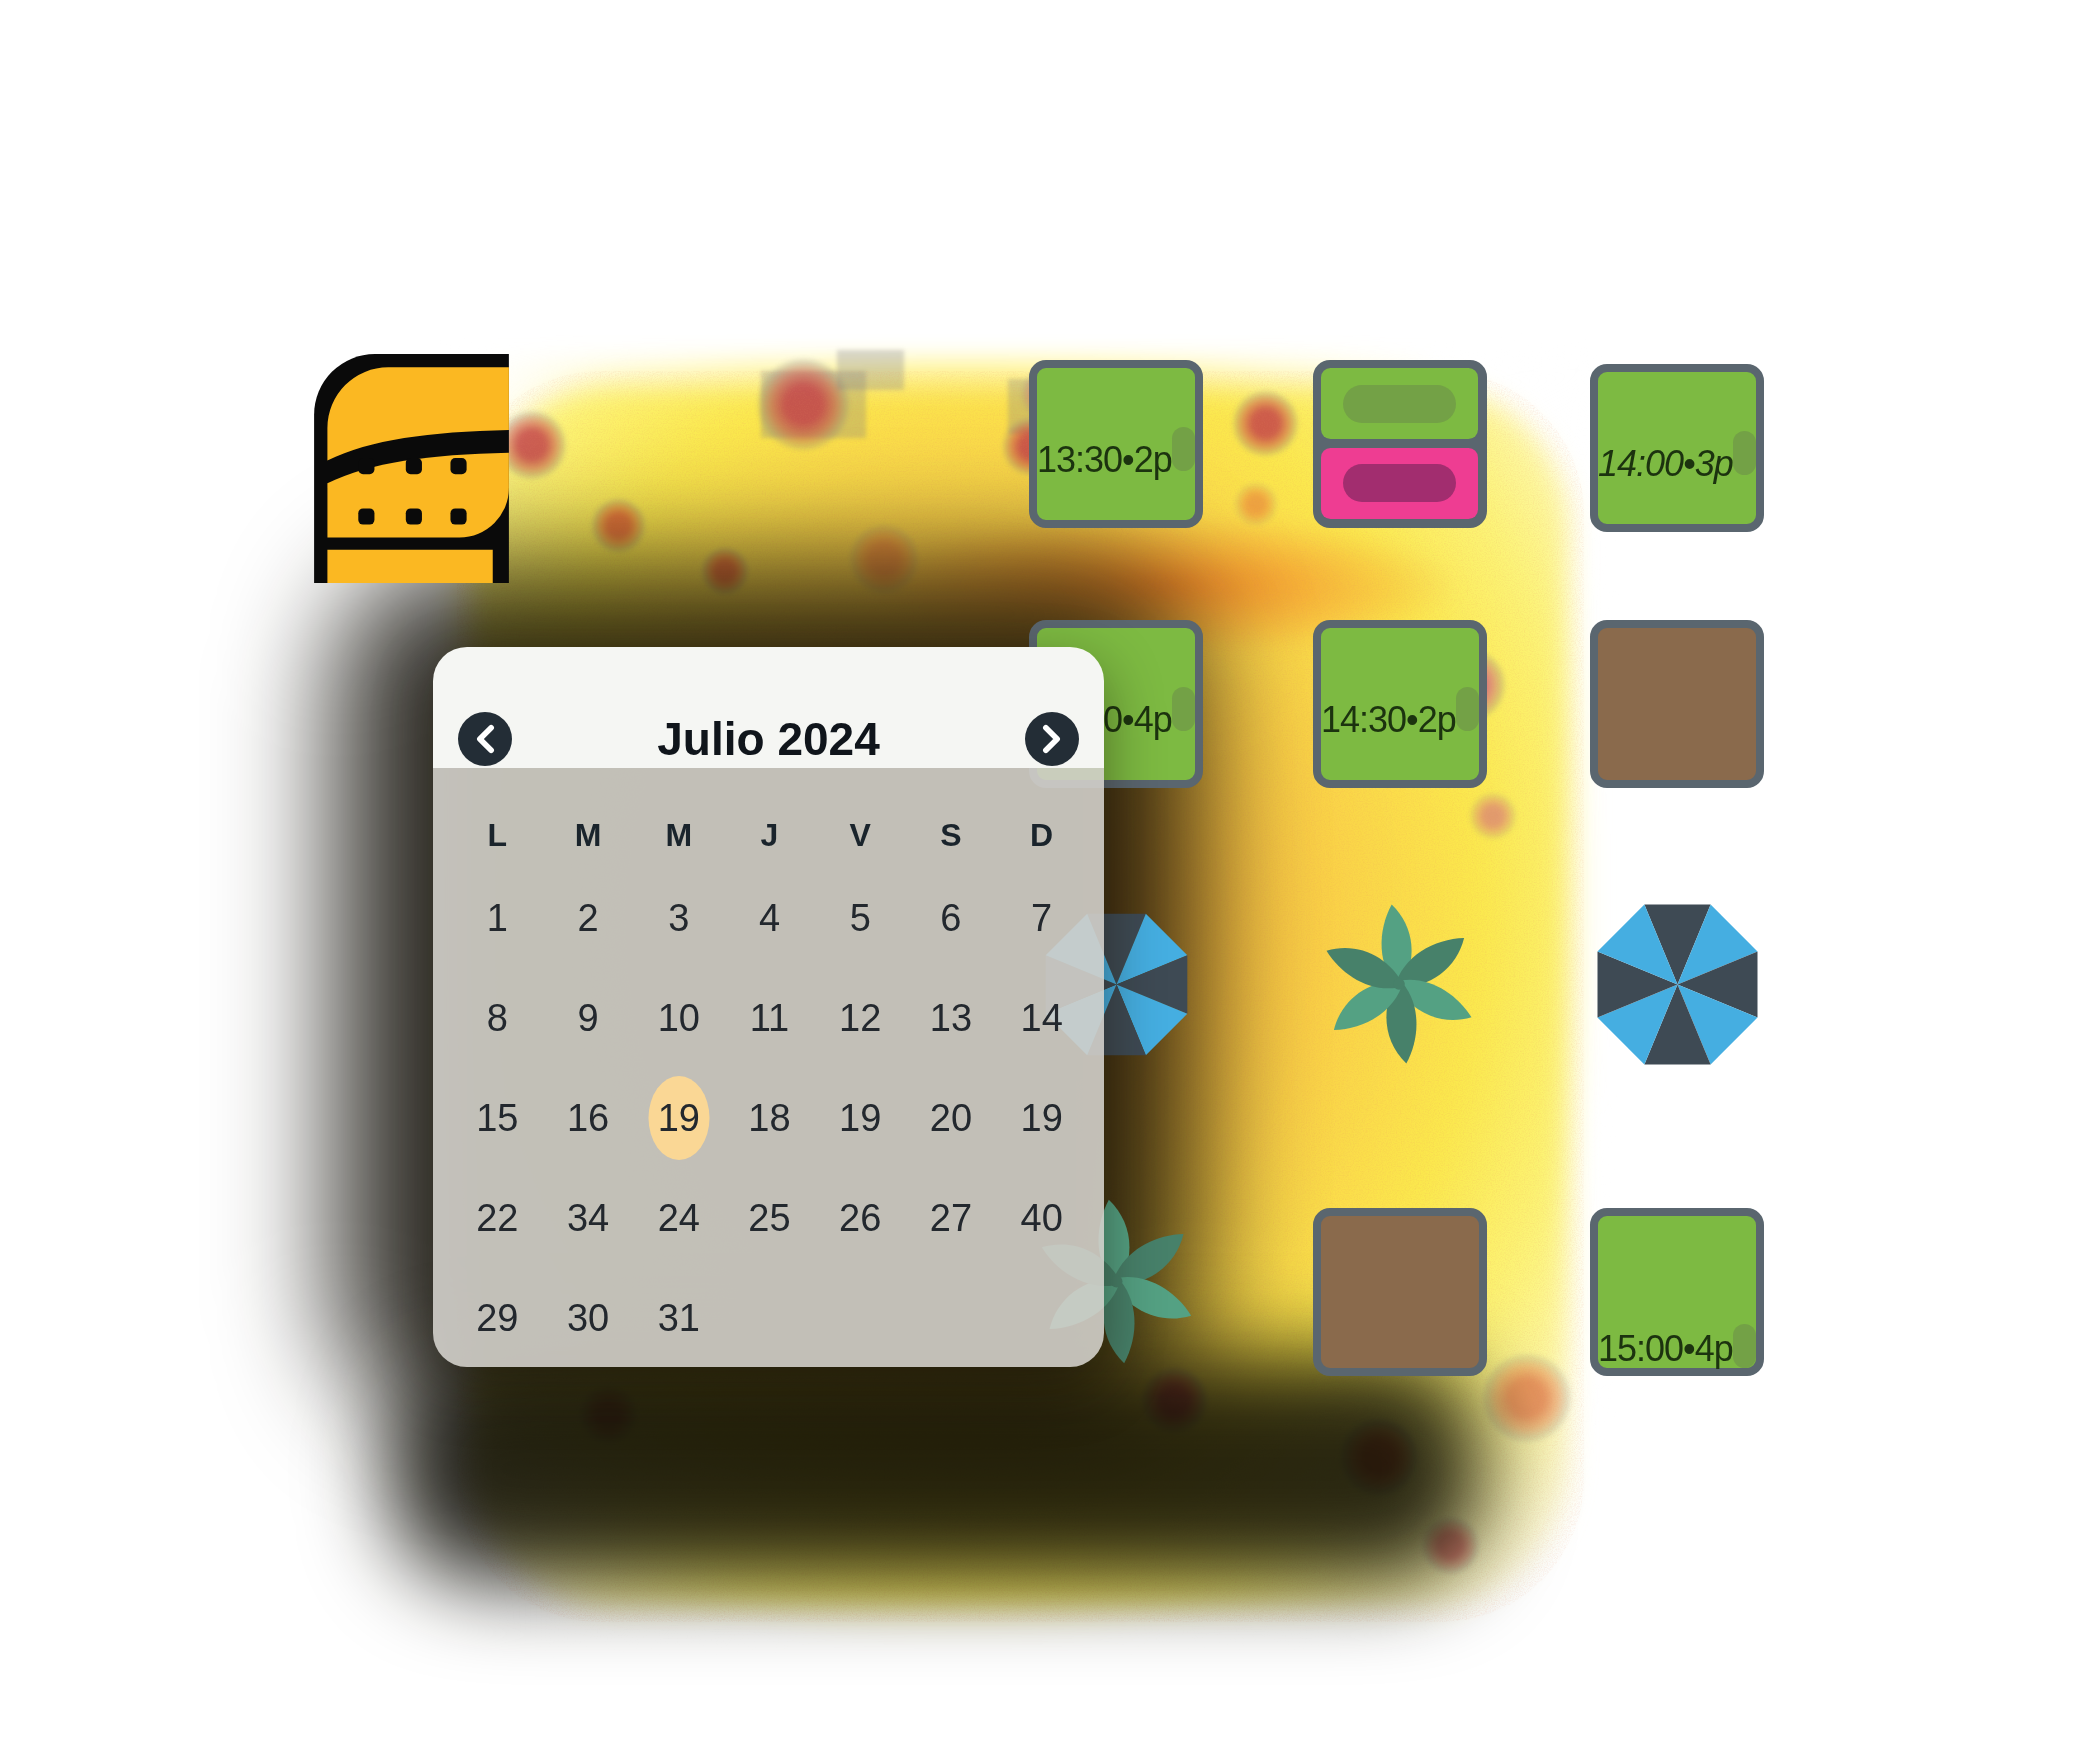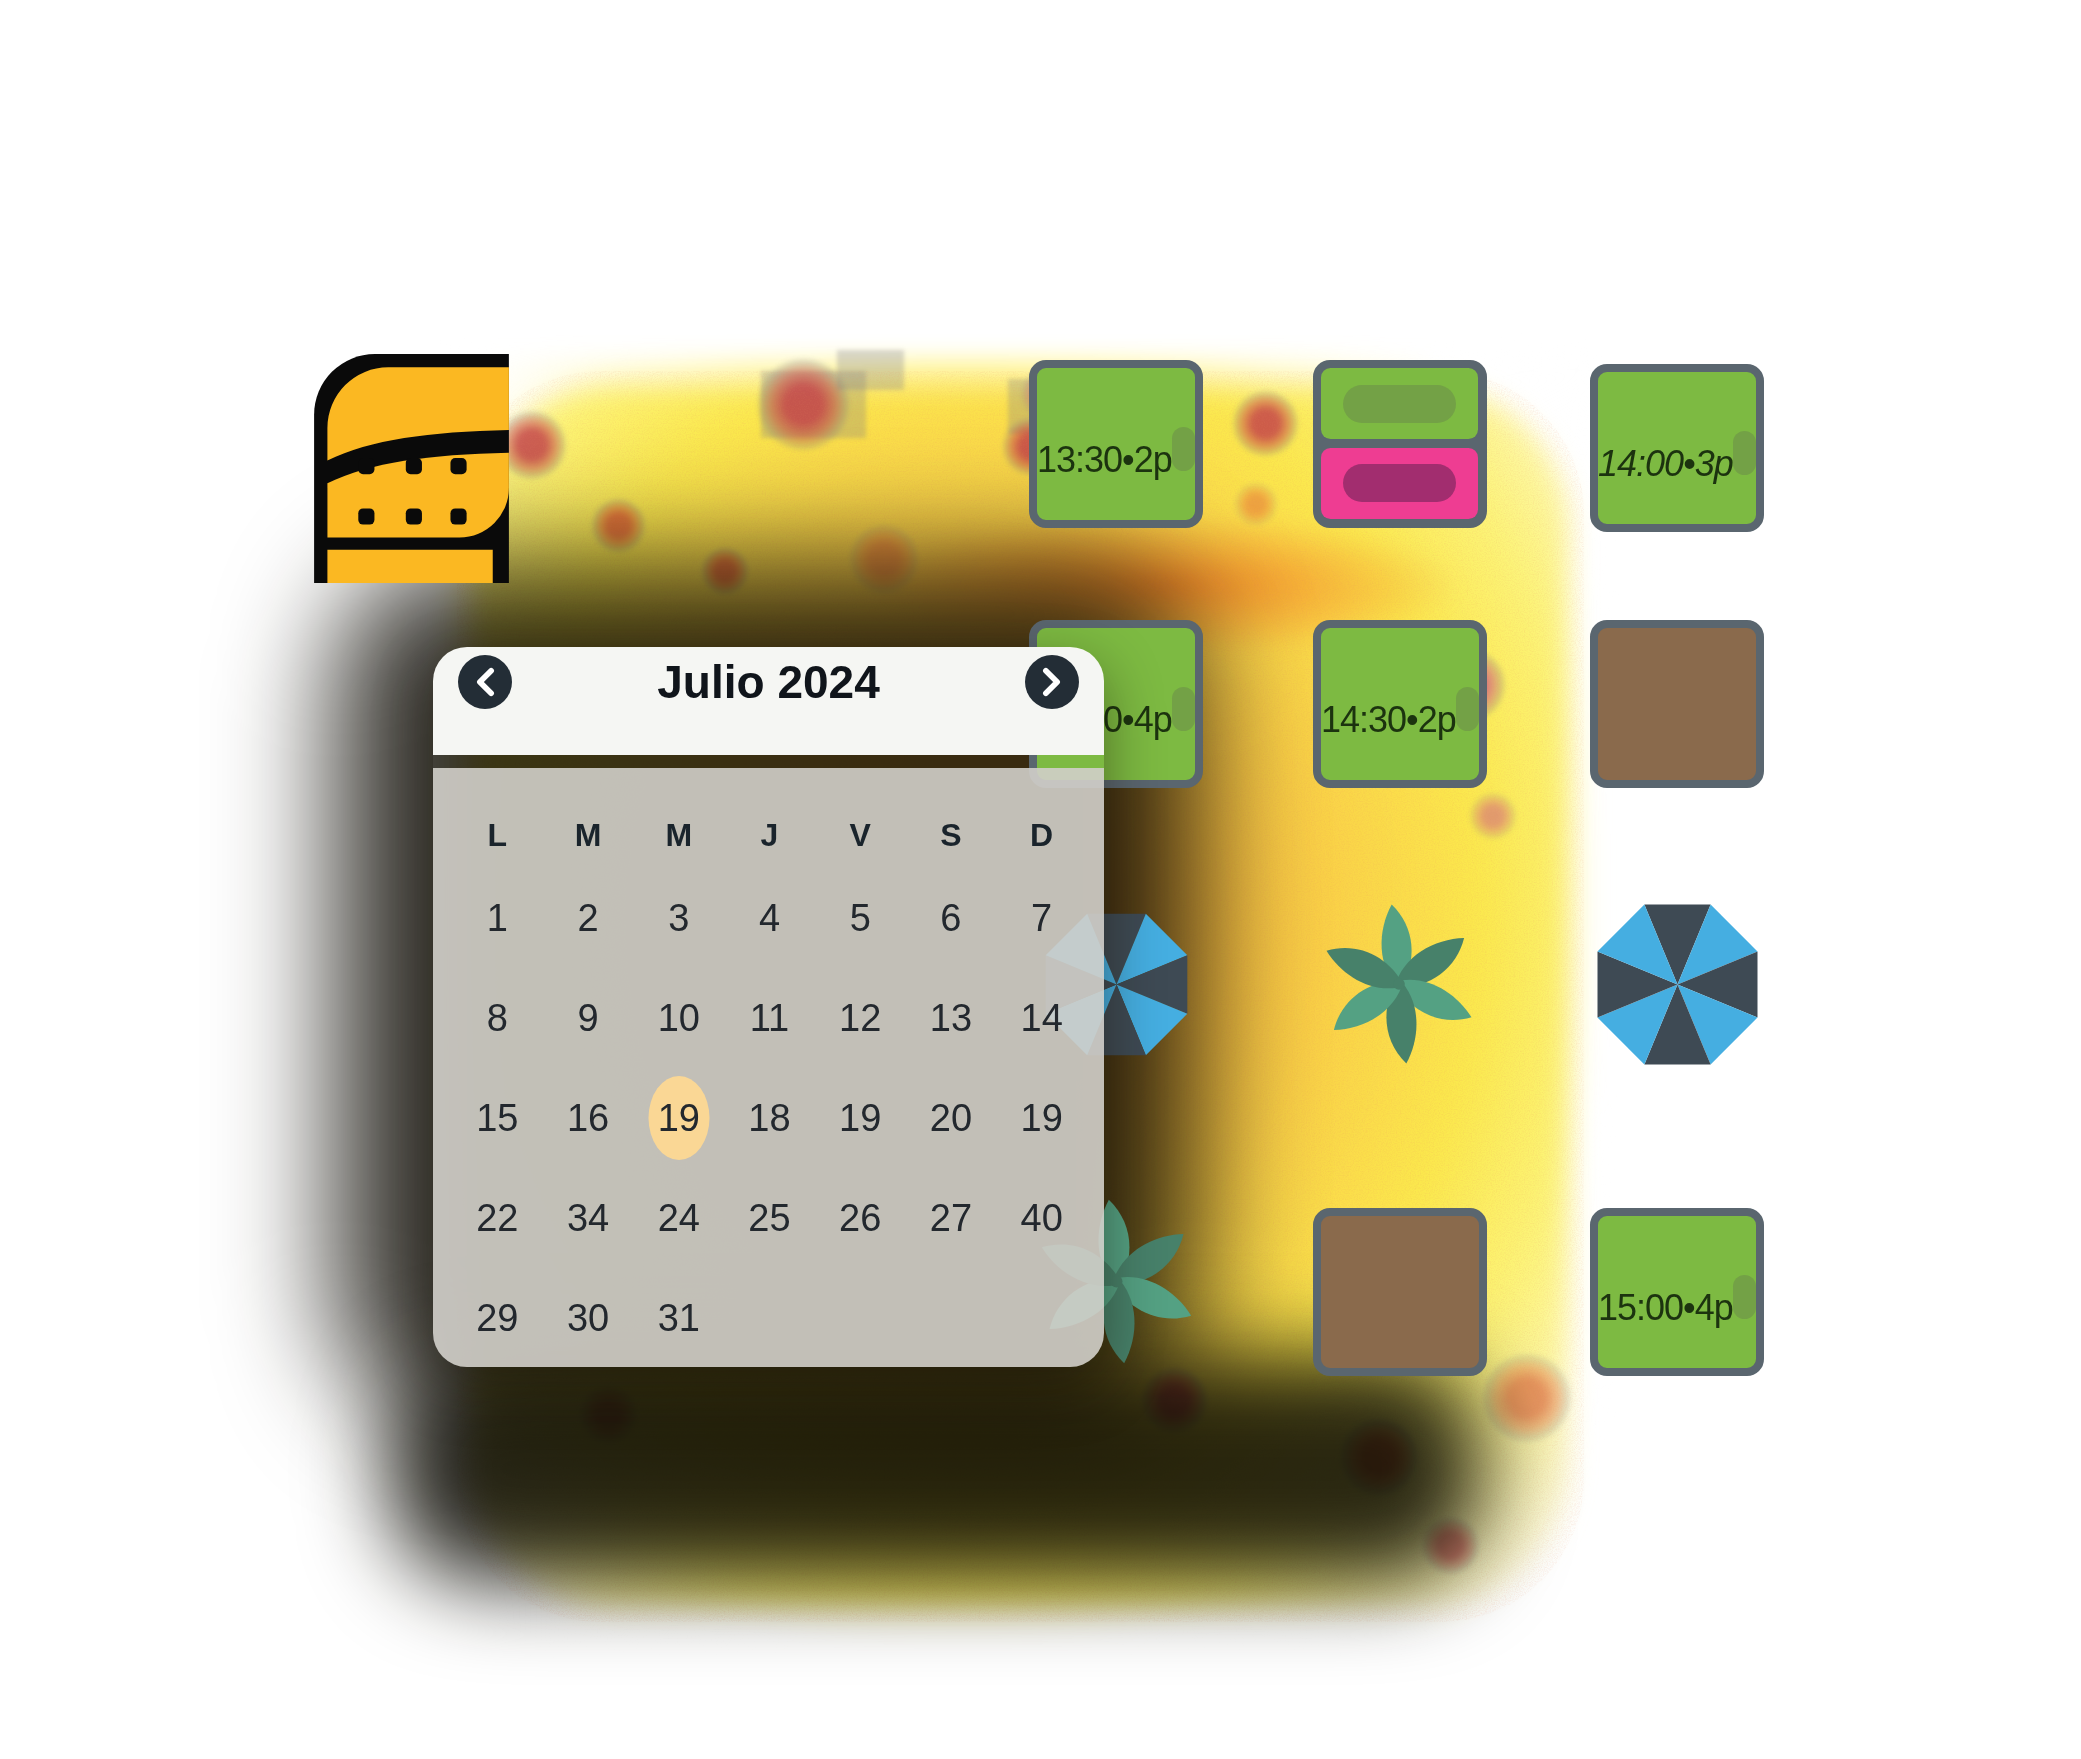--- a/index.html
+++ b/index.html
@@ -52,23 +52,23 @@
   .card.split .half + .half{margin-top:8.6px}
   .card.split .half.green{background:var(--green)}
   .card.split .half.pink{background:var(--pink)}
   .card.split .half .pill{width:113px;height:38px;border-radius:19px;margin:0}
   .card.split .half.green .pill{background:var(--pillg)}
   .card.split .half.pink .pill{background:var(--pillp)}
 
   
   #calendar{left:433px;top:647px;width:671px;height:720px;z-index:30;
     border-radius:34px;box-shadow:0 19px 57px rgba(20,15,5,.45)}
-  #cal-header{position:absolute;left:0;top:0;right:0;height:108px;background:#f5f6f3;
-    border-radius:34px 34px 0 0;display:flex;align-items:flex-start;justify-content:space-between;
-    padding:8px 25px;box-sizing:border-box}
+  #cal-header{position:absolute;left:0;top:0;right:0;height:121px;background:#f5f6f3;
+    border-radius:34px 34px 0 0;display:flex;align-items:flex-end;justify-content:space-between;
+    padding:2px 25px;box-sizing:border-box}
   .nav-btn{width:54px;height:54px;border-radius:50%;background:#232d36;border:none;
     display:flex;align-items:center;justify-content:center;cursor:pointer;flex:0 0 auto}
   #cal-title{font-size:46px;font-weight:700;color:#10151b;letter-spacing:0px}
   #cal-body{position:absolute;left:0;top:121px;right:0;bottom:0;
     background:rgba(209,207,202,.9);border-radius:0 0 34px 34px}
   #weekday-row{position:absolute;left:19px;right:17px;top:43px;height:49px;
     display:grid;grid-template-columns:repeat(7,1fr)}
   #weekday-row .wd{display:flex;align-items:center;justify-content:center;
     font-size:32px;font-weight:700;color:#1a242c}
   #day-grid{position:absolute;left:19px;right:17px;top:100px;bottom:0;
@@ -185,21 +185,21 @@
           </g>
           <g transform="translate(90,90) rotate(232)">
             <path d="M0,6 C 23.759999999999998,-21.599999999999998 25.919999999999998,-58.751999999999995 4,-86.39999999999999 C -15.119999999999997,-60.47999999999999 -21.599999999999998,-21.599999999999998 0,6 Z" fill="#54a183"></path>
           </g>
           <g transform="translate(90,90) rotate(292)">
             <path d="M0,6 C 23.759999999999998,-21.599999999999998 25.919999999999998,-58.751999999999995 4,-86.39999999999999 C -15.119999999999997,-60.47999999999999 -21.599999999999998,-21.599999999999998 0,6 Z" fill="#47816a"></path>
           </g>
           <circle cx="90" cy="90" r="6.300000000000001" fill="#47816a"></circle>
         </svg></div>
       <div class="floor-item card table-empty" style="left: 1313px; top: 1208px;"></div>
-      <div class="floor-item card" style="left: 1590px; top: 1208px;">
+      <div class="floor-item card" style="left: 1590px; top: 1208px; align-items: flex-end;">
         <div class="label">15:00•4p</div>
         <div class="pill"></div>
       </div>
     </div>
 
   <svg id="logo" class="abs" width="195" height="229" viewBox="0 0 205 241">
     <path d="M64,0 L205,0 L205,241 L0,241 L0,64 A64,64 0 0 1 64,0 Z" fill="#0a0a0a"></path>
     <path d="M78,14 A64,64 0 0 0 14,78 L14,112 C60,90 120,82 205,80 L205,14 Z" fill="#fbb822"></path>
     <path d="M14,136 C60,114 120,106 205,104 L205,141 A52,52 0 0 1 153,193 L14,193 Z" fill="#fbb822"></path>
     <rect x="14" y="206" width="174" height="35" fill="#fbb822"></rect>

